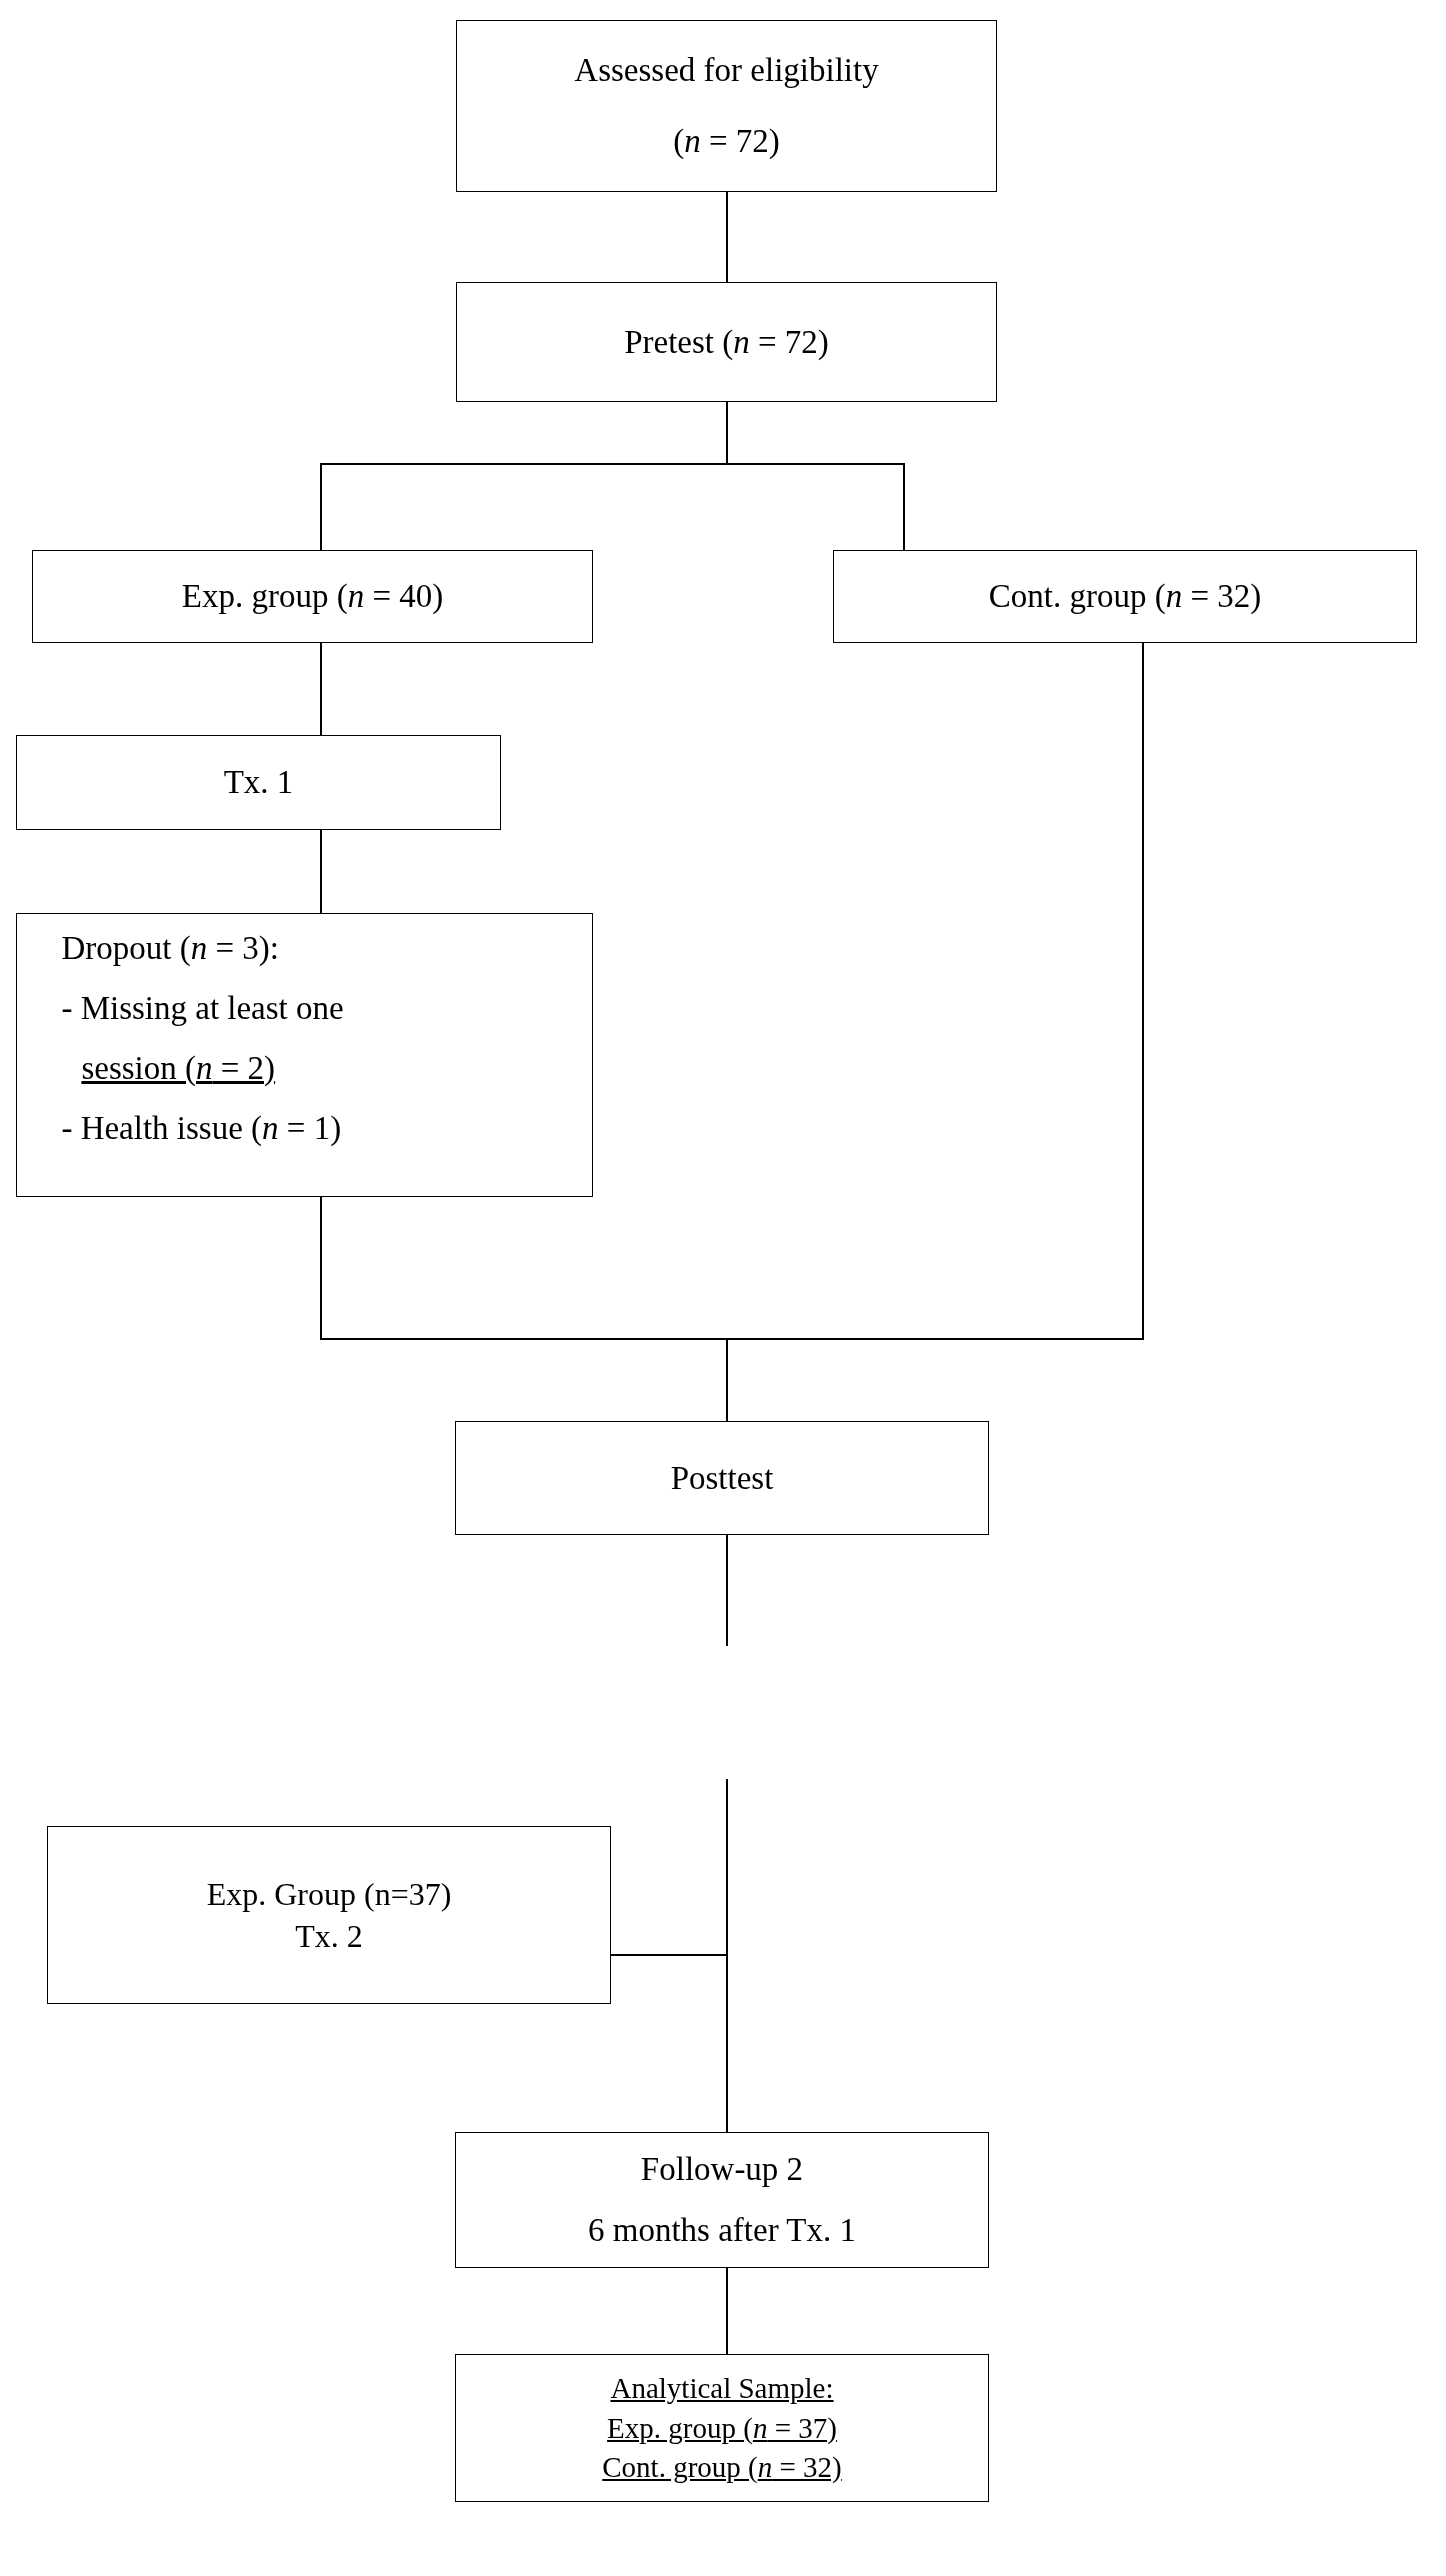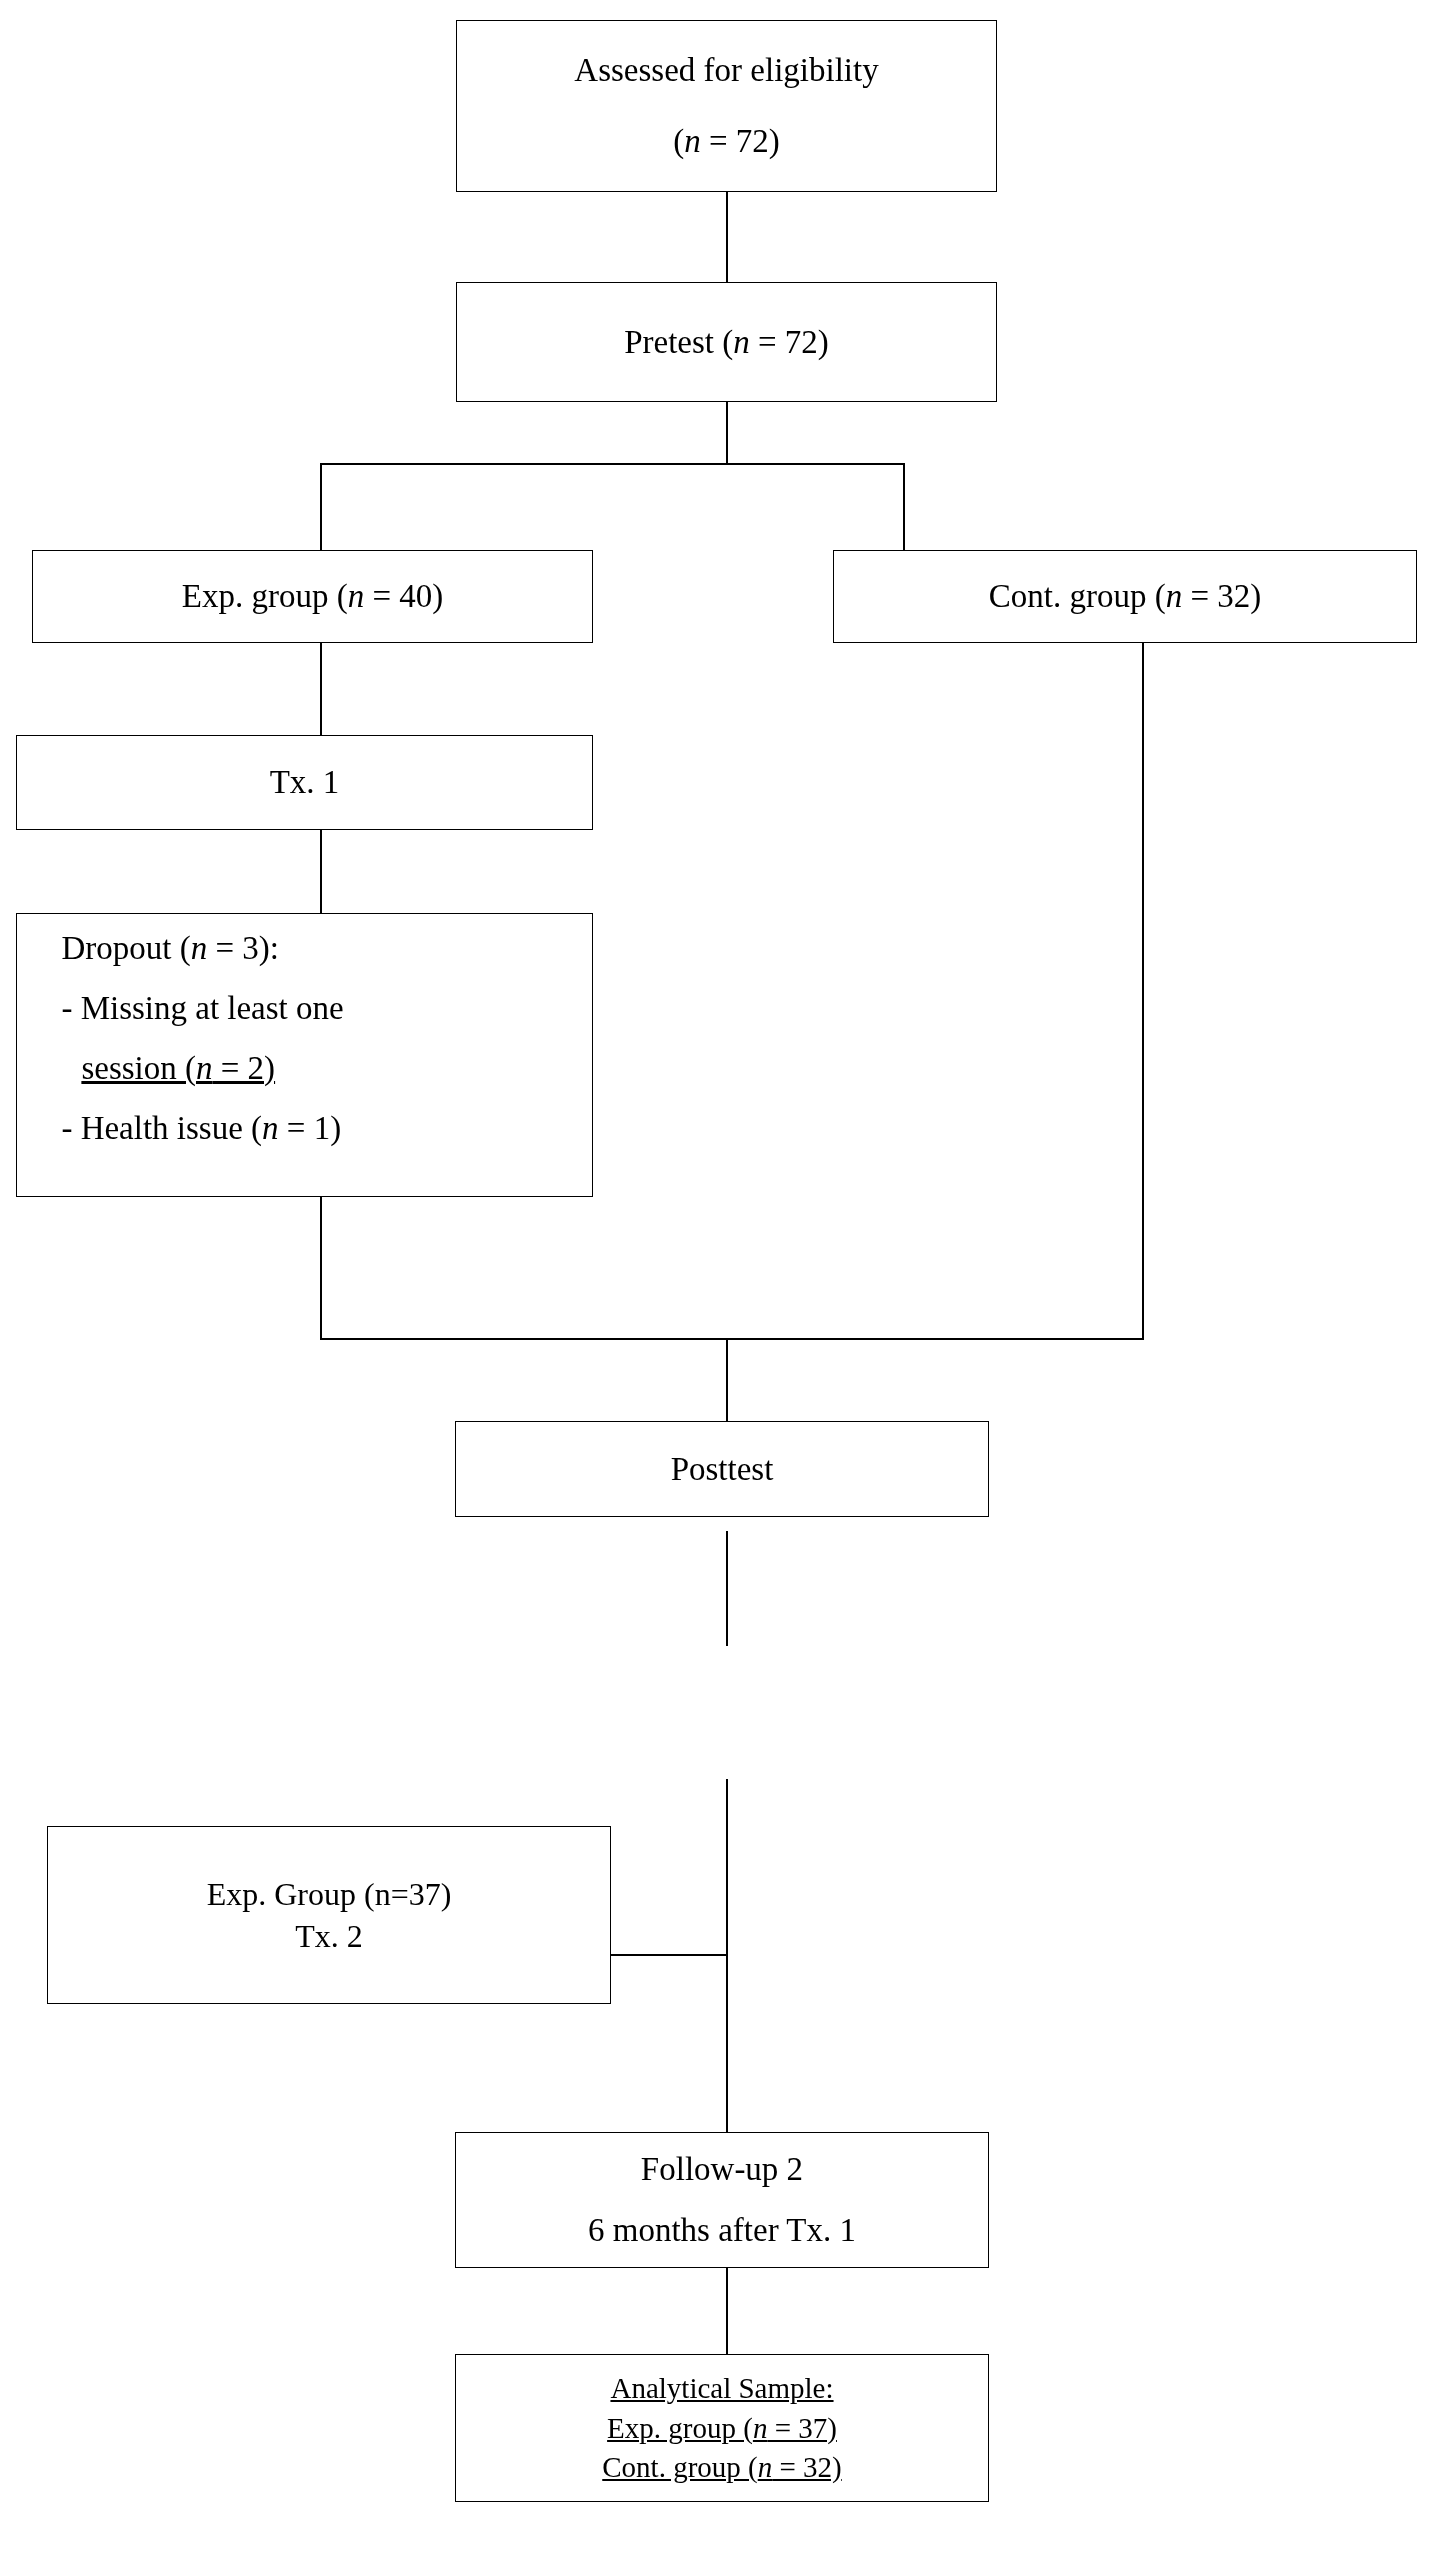--- a/index.html
+++ b/index.html
@@ -111,32 +111,32 @@
   </div>
 
   <div class="box" style="left:32px; top:550px; width:561px; height:93px;">
     <span class="txt f56"><span>Exp. group (</span><span class="ital">n</span><span> = 40)</span></span>
   </div>
 
   <div class="box" style="left:833px; top:550px; width:584px; height:93px;">
     <span class="txt f56"><span>Cont. group (</span><span class="ital">n</span><span> = 32)</span></span>
   </div>
 
-  <div class="box" style="left:16px; top:735px; width:577px; height:95px;">
+  <div class="box" style="left:16px; top:735px; width:485px; height:95px;">
     <span class="txt f56">Tx. 1</span>
   </div>
 
   <div class="box left-align dropout-list" style="left:16px; top:913px; width:577px; height:284px;">
     <span class="txt f56"><span>Dropout (</span><span class="ital">n</span><span> = 3):</span></span>
     <span class="txt f56">- Missing at least one</span>
     <span class="txt f56 indent"><span>session (</span><span class="ital">n</span><span> = 2)</span></span>
     <span class="txt f56"><span>- Health issue (</span><span class="ital">n</span><span> = 1)</span></span>
   </div>
 
-  <div class="box" style="left:455px; top:1421px; width:534px; height:96px;">
+  <div class="box" style="left:455px; top:1421px; width:534px; height:114px;">
     <span class="txt f56">Posttest</span>
   </div>
 
 
   <div class="box gap-sm" style="left:13px; top:1826px; width:564px; height:178px;margin-left:34px;">
     <span class="txt f54">Exp. Group (n=37)</span>
     <span class="txt f54">Tx. 2</span>
   </div>
 
   <div class="box gap-sm" style="left:455px; top:2132px; width:534px; height:136px;gap:18px;">

